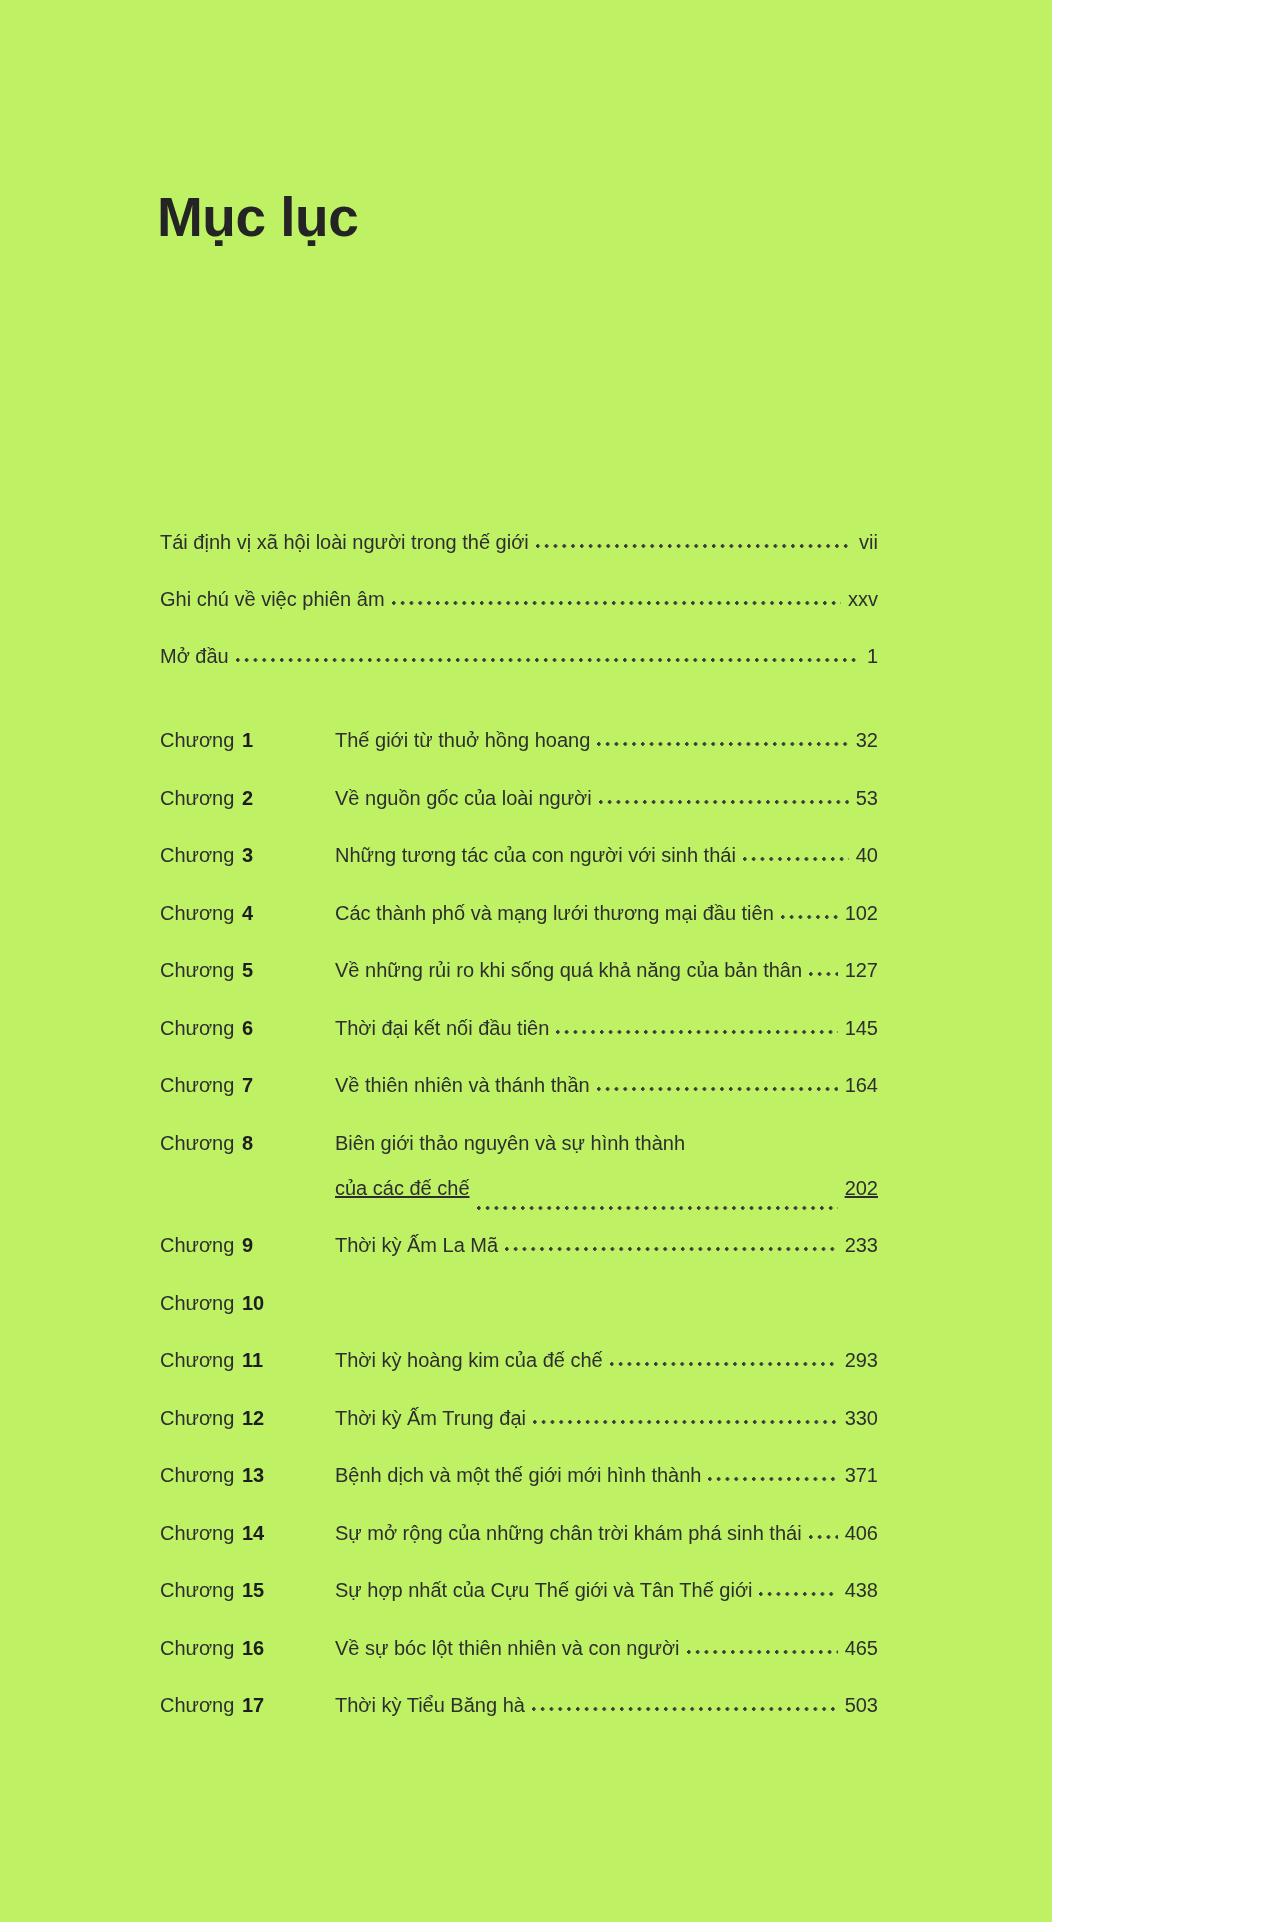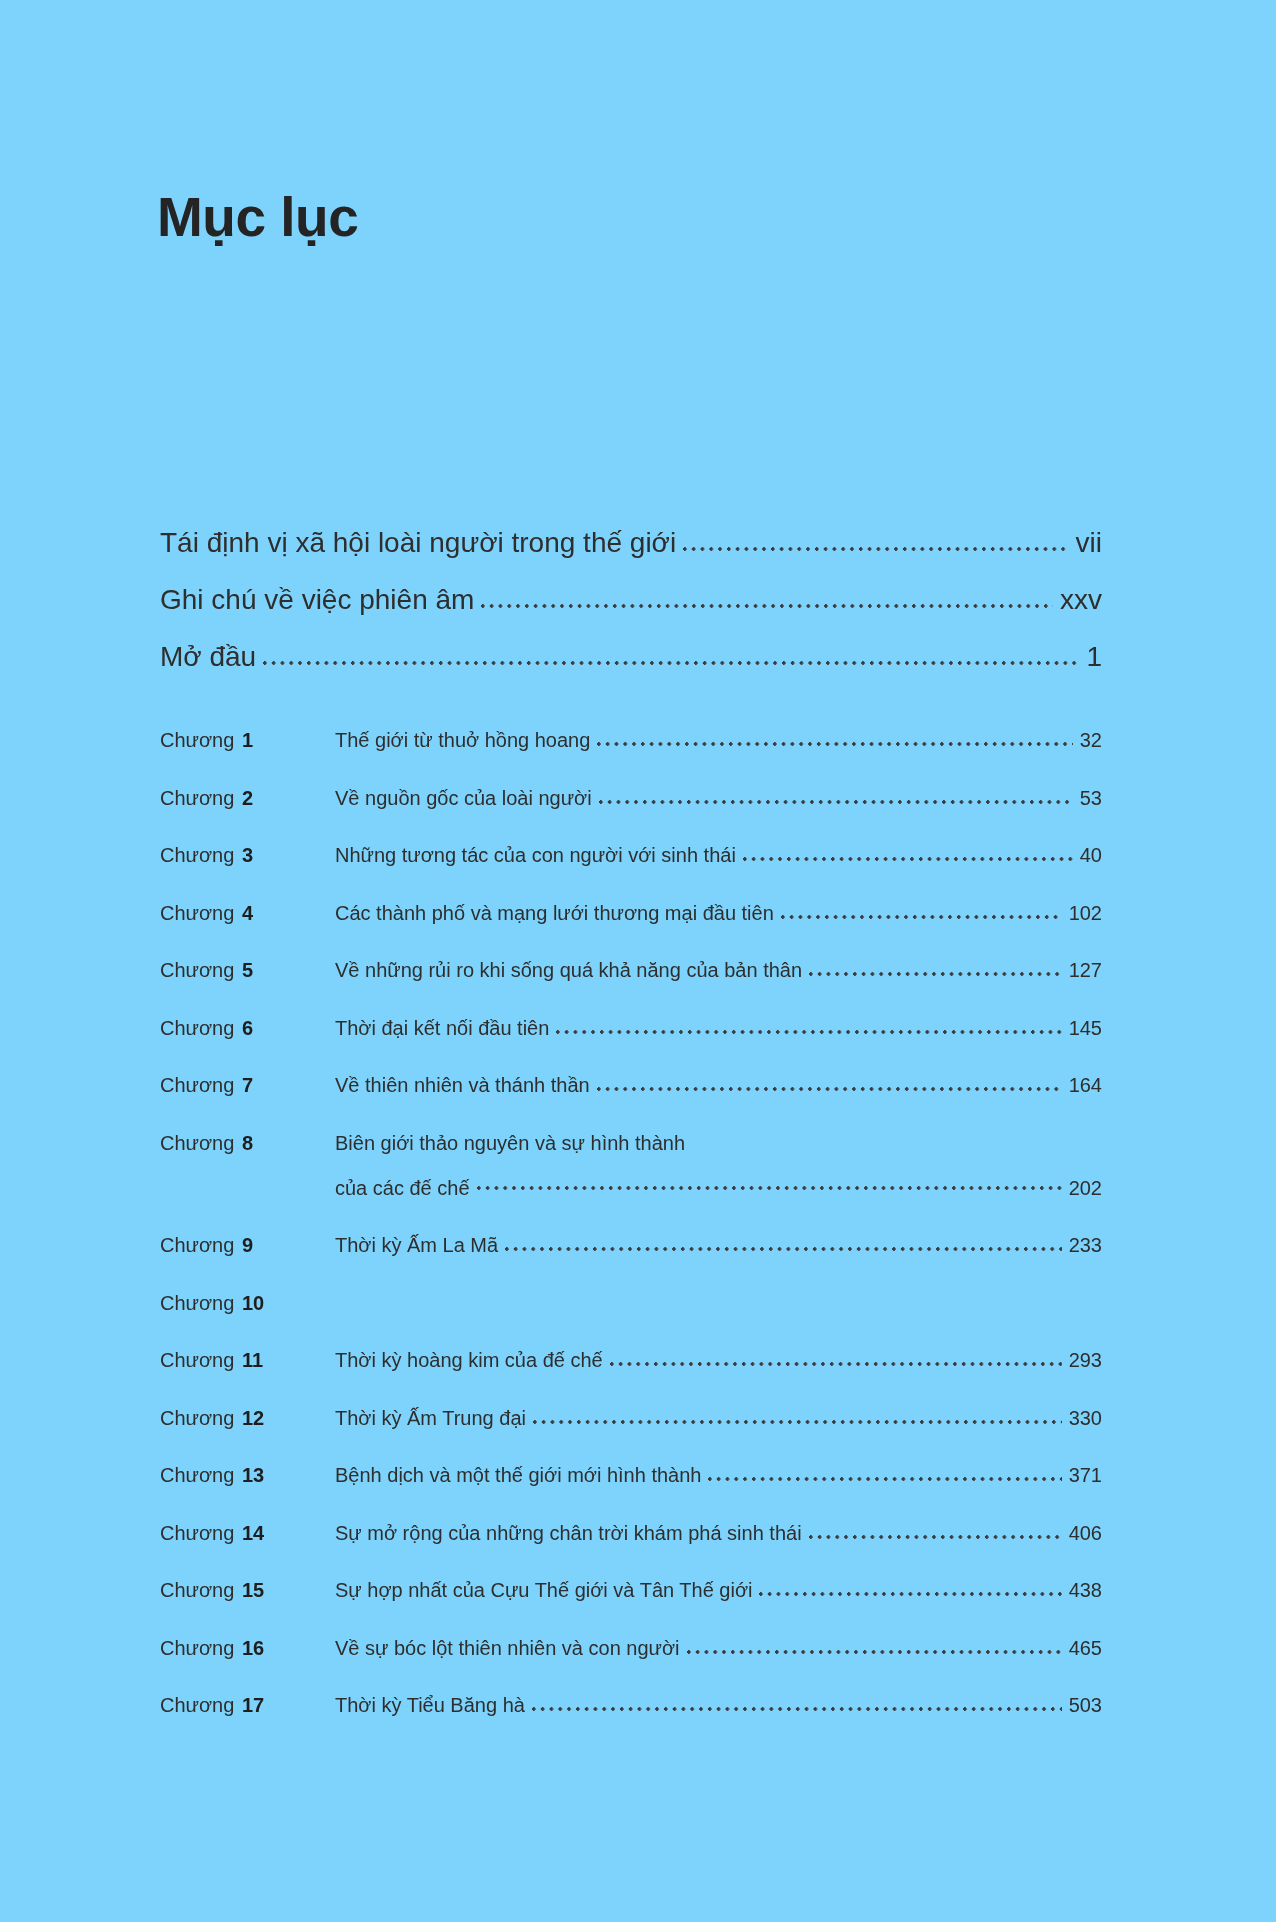--- a/index.html
+++ b/index.html
@@ -2,23 +2,23 @@
 <html><head>
 <meta charset="utf-8">
 <style>
   html, body {
     margin: 0;
     padding: 0;
     background: #ffffff;
   }
   .page {
     position: relative;
-    width: 1276px;
+    width: 1052px;
     height: 1922px;
-    background: #7dd3fc;
+    background: #bef264;
     font-family: "Liberation Sans", sans-serif;
     color: #2e2e2e;
     overflow: hidden;
   }
   .page-title {
     position: absolute;
     left: 157px;
     top: 186px;
     font-size: 55px;
     font-weight: 800;
@@ -37,21 +37,21 @@
     position: absolute;
     left: 160px;
     right: 174px;
     top: 712px;
   }
   .fm-row {
     display: flex;
     align-items: baseline;
     height: 57px;
     line-height: 57px;
-    font-size: 28px;
+    font-size: 20px;
   }
   .ch-row {
     display: flex;
     align-items: baseline;
     height: 57.5px;
     line-height: 57.5px;
     font-size: 20px;
   }
   .ch-row.double { height: 102.5px; }
   .num-cell {
@@ -69,21 +69,22 @@
     display: flex;
     align-items: baseline;
     min-width: 0;
   }
   .entry.multi {
     display: block;
     line-height: 45px;
   }
   .entry.multi .line2 {
     display: flex;
-    align-items: center;
+    align-items: flex-end;
+    text-decoration: underline;
   }
   .etitle { white-space: nowrap; }
   .leader {
     flex: 1 1 auto;
     min-width: 14px;
     height: 6px;
     margin-left: 7px;
     margin-right: 1px;
     background-image: radial-gradient(circle at 1.8px 3px, #3b3b3b 1.55px, rgba(0,0,0,0) 1.95px);
     background-size: 8.8px 6px;

